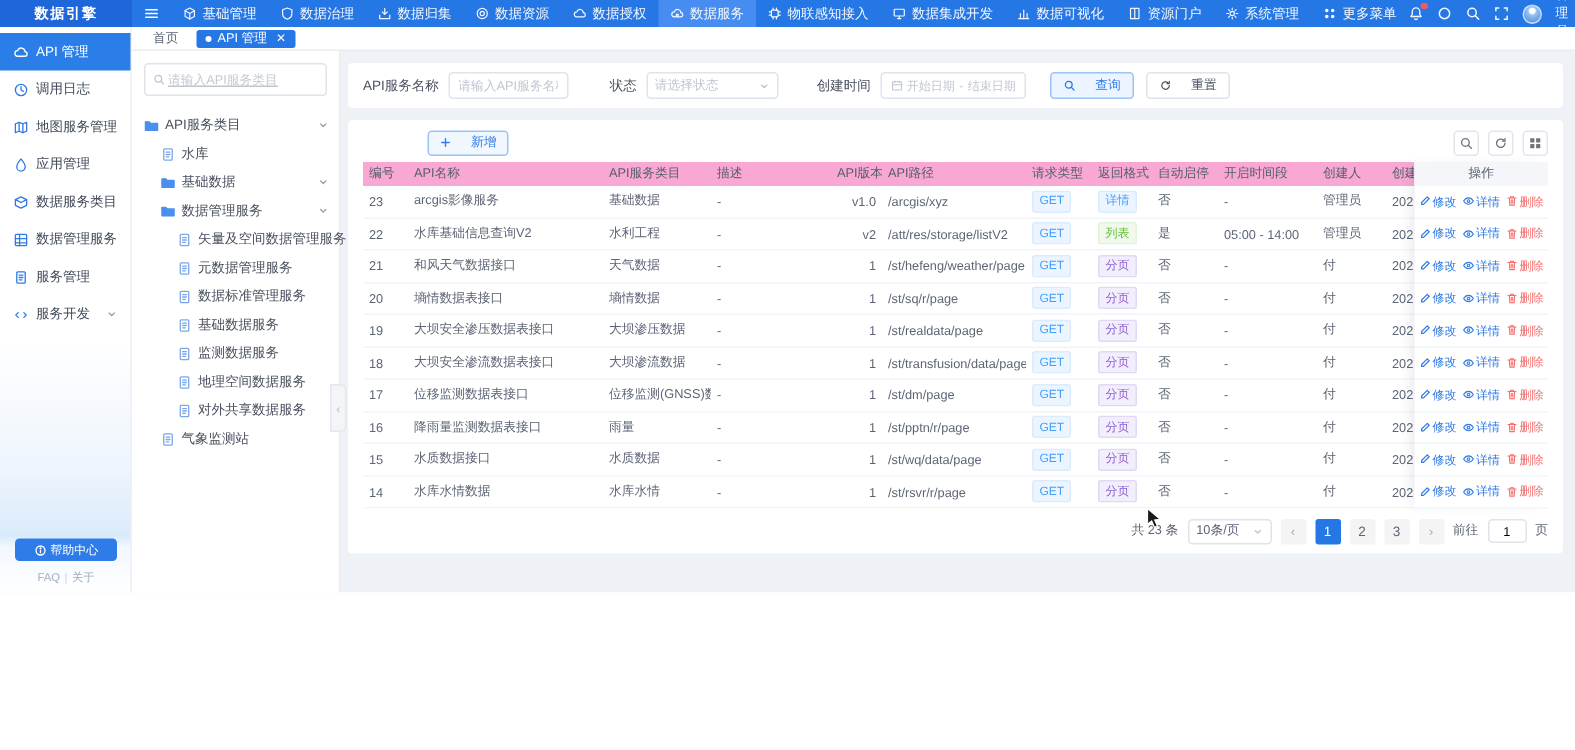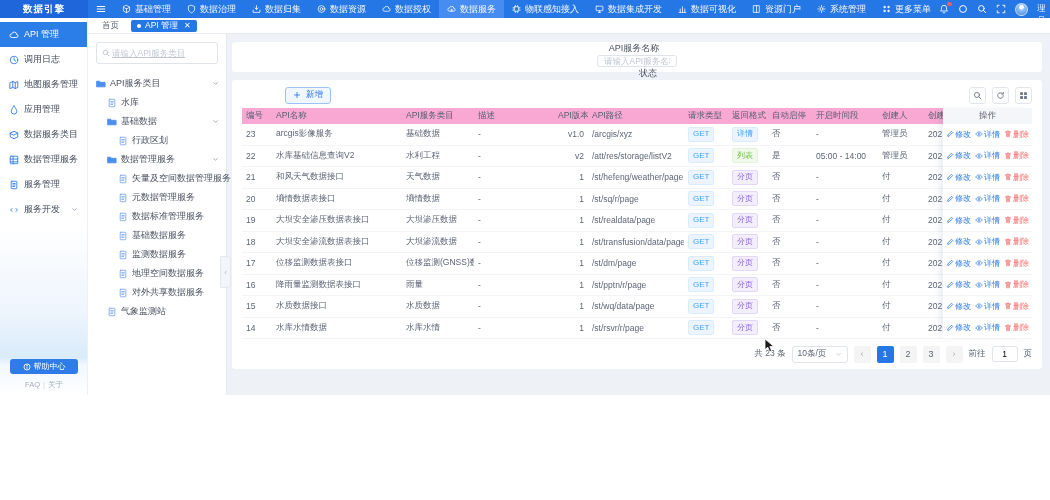--- a/index.html
+++ b/index.html
@@ -57,33 +57,33 @@
   .tree-item{display:flex;align-items:center;gap:4px;height:19px;color:#49505e;cursor:pointer;white-space:nowrap;}
   .tree-item .icon{width:10px;height:10px;flex:none;}
   .tree-item .f-icon{color:#4a8ef0;}
   .tree-item .l-icon{color:#7ba7ea;}
   .tree-item .chev{margin-left:auto;color:#9aa3b0;}
   .collapse-handle{position:absolute;right:-5px;top:222px;width:9px;height:30px;background:#f3f5f9;border:1px solid #e4e8ee;
     border-radius:0 4px 4px 0;display:flex;align-items:center;justify-content:center;color:#b6bdc8;font-size:8px;cursor:pointer;}
 
   
   .main{position:absolute;left:227px;top:34px;right:0;height:445px;padding:8px 8px 0 5px;box-sizing:border-box;}
-  .filter-card{background:#fff;border-radius:3px;height:30px;display:flex;align-items:center;padding:0 10px;flex-direction:column;}
+  .filter-card{background:#fff;border-radius:3px;height:30px;display:flex;align-items:center;padding:0 10px;}
   .filter-card label{margin-right:6px;color:#4a5260;}
   .inp{height:18px;border:1px solid #dfe3ea;border-radius:3px;padding:0 6px;font-size:8.5px;width:80px;outline:none;color:#333;font-family:inherit;box-sizing:border-box;}
   .inp::placeholder{color:#bfc6d2;}
   .selectbox{height:18px;border:1px solid #dfe3ea;border-radius:3px;display:flex;align-items:center;padding:0 5px;
     width:88px;justify-content:space-between;color:#bfc6d2;font-size:8.5px;box-sizing:border-box;cursor:pointer;background:#fff;}
   .selectbox .chev{color:#c0c4cc;}
   .daterange{height:18px;border:1px solid #dfe3ea;border-radius:3px;display:flex;align-items:center;gap:3px;padding:0 6px;
     color:#bfc6d2;font-size:8px;box-sizing:border-box;cursor:pointer;}
   .f-status{margin-left:28px;}
   .f-date{margin-left:26px;}
   .f-actions{margin-left:16px;display:flex;gap:8px;}
-  .btn{height:18px;border-radius:3px;display:inline-flex;align-items:center;gap:5px;font-size:8.5px;padding:0 8px;
+  .btn{height:18px;border-radius:3px;display:inline-flex;align-items:center;gap:13px;font-size:8.5px;padding:0 8px;
     border:1px solid #dfe3ea;background:#fff;color:#4a5260;cursor:pointer;font-family:inherit;box-sizing:border-box;}
   .btn.primary-light{background:#ecf4ff;border-color:#9cc3f5;color:#2f7ae5;}
 
   .table-card{background:#fff;border-radius:3px;margin-top:8px;padding:6px 10px;position:relative;}
   .table-toolbar{display:flex;justify-content:space-between;align-items:center;height:18px;}
   .btn.add{background:#f0f7ff;border-color:#9cc3f5;color:#2f7ae5;height:17px;padding:0 7px;margin-left:43px;}
   .tool-icons{display:flex;gap:6px;}
   .tool-btn{width:17px;height:17px;border:1px solid #e2e6ec;border-radius:3px;display:inline-flex;align-items:center;justify-content:center;color:#6b7380;cursor:pointer;box-sizing:border-box;background:#fff;}
 
   .table-wrap{position:relative;margin-top:4px;}
@@ -408,29 +408,20 @@
             <svg width="10" height="10" viewBox="0 0 16 16" fill="currentColor" stroke="currentColor" stroke-width="1.4" stroke-linecap="round" stroke-linejoin="round">
               <path d="M1.5 3.5h4.2l1.4 1.8h7.4v7.2h-13z"></path>
             </svg>
           </span>
           <span>基础数据</span>
           <span class="chev icon">
             <svg width="7" height="7" viewBox="0 0 16 16" fill="none" stroke="currentColor" stroke-width="2" stroke-linecap="round">
               <path d="M4 6l4 4 4-4"></path>
             </svg>
           </span>
-        </div>
-        <div class="tree-item" style="padding-left: 26px;">
-          <span class="icon l-icon">
-            <svg width="10" height="10" viewBox="0 0 16 16" fill="none" stroke="currentColor" stroke-width="1.4" stroke-linecap="round" stroke-linejoin="round">
-              <rect x="3.5" y="2" width="9" height="12" rx="1"></rect>
-              <path d="M6 5.5h4M6 8h4M6 10.5h3"></path>
-            </svg>
-          </span>
-          <span>行政区划</span>
         </div>
         <div class="tree-item" style="padding-left: 15px;">
           <span class="icon f-icon">
             <svg width="10" height="10" viewBox="0 0 16 16" fill="currentColor" stroke="currentColor" stroke-width="1.4" stroke-linecap="round" stroke-linejoin="round">
               <path d="M1.5 3.5h4.2l1.4 1.8h7.4v7.2h-13z"></path>
             </svg>
           </span>
           <span>数据管理服务</span>
           <span class="chev icon">
             <svg width="7" height="7" viewBox="0 0 16 16" fill="none" stroke="currentColor" stroke-width="2" stroke-linecap="round">

